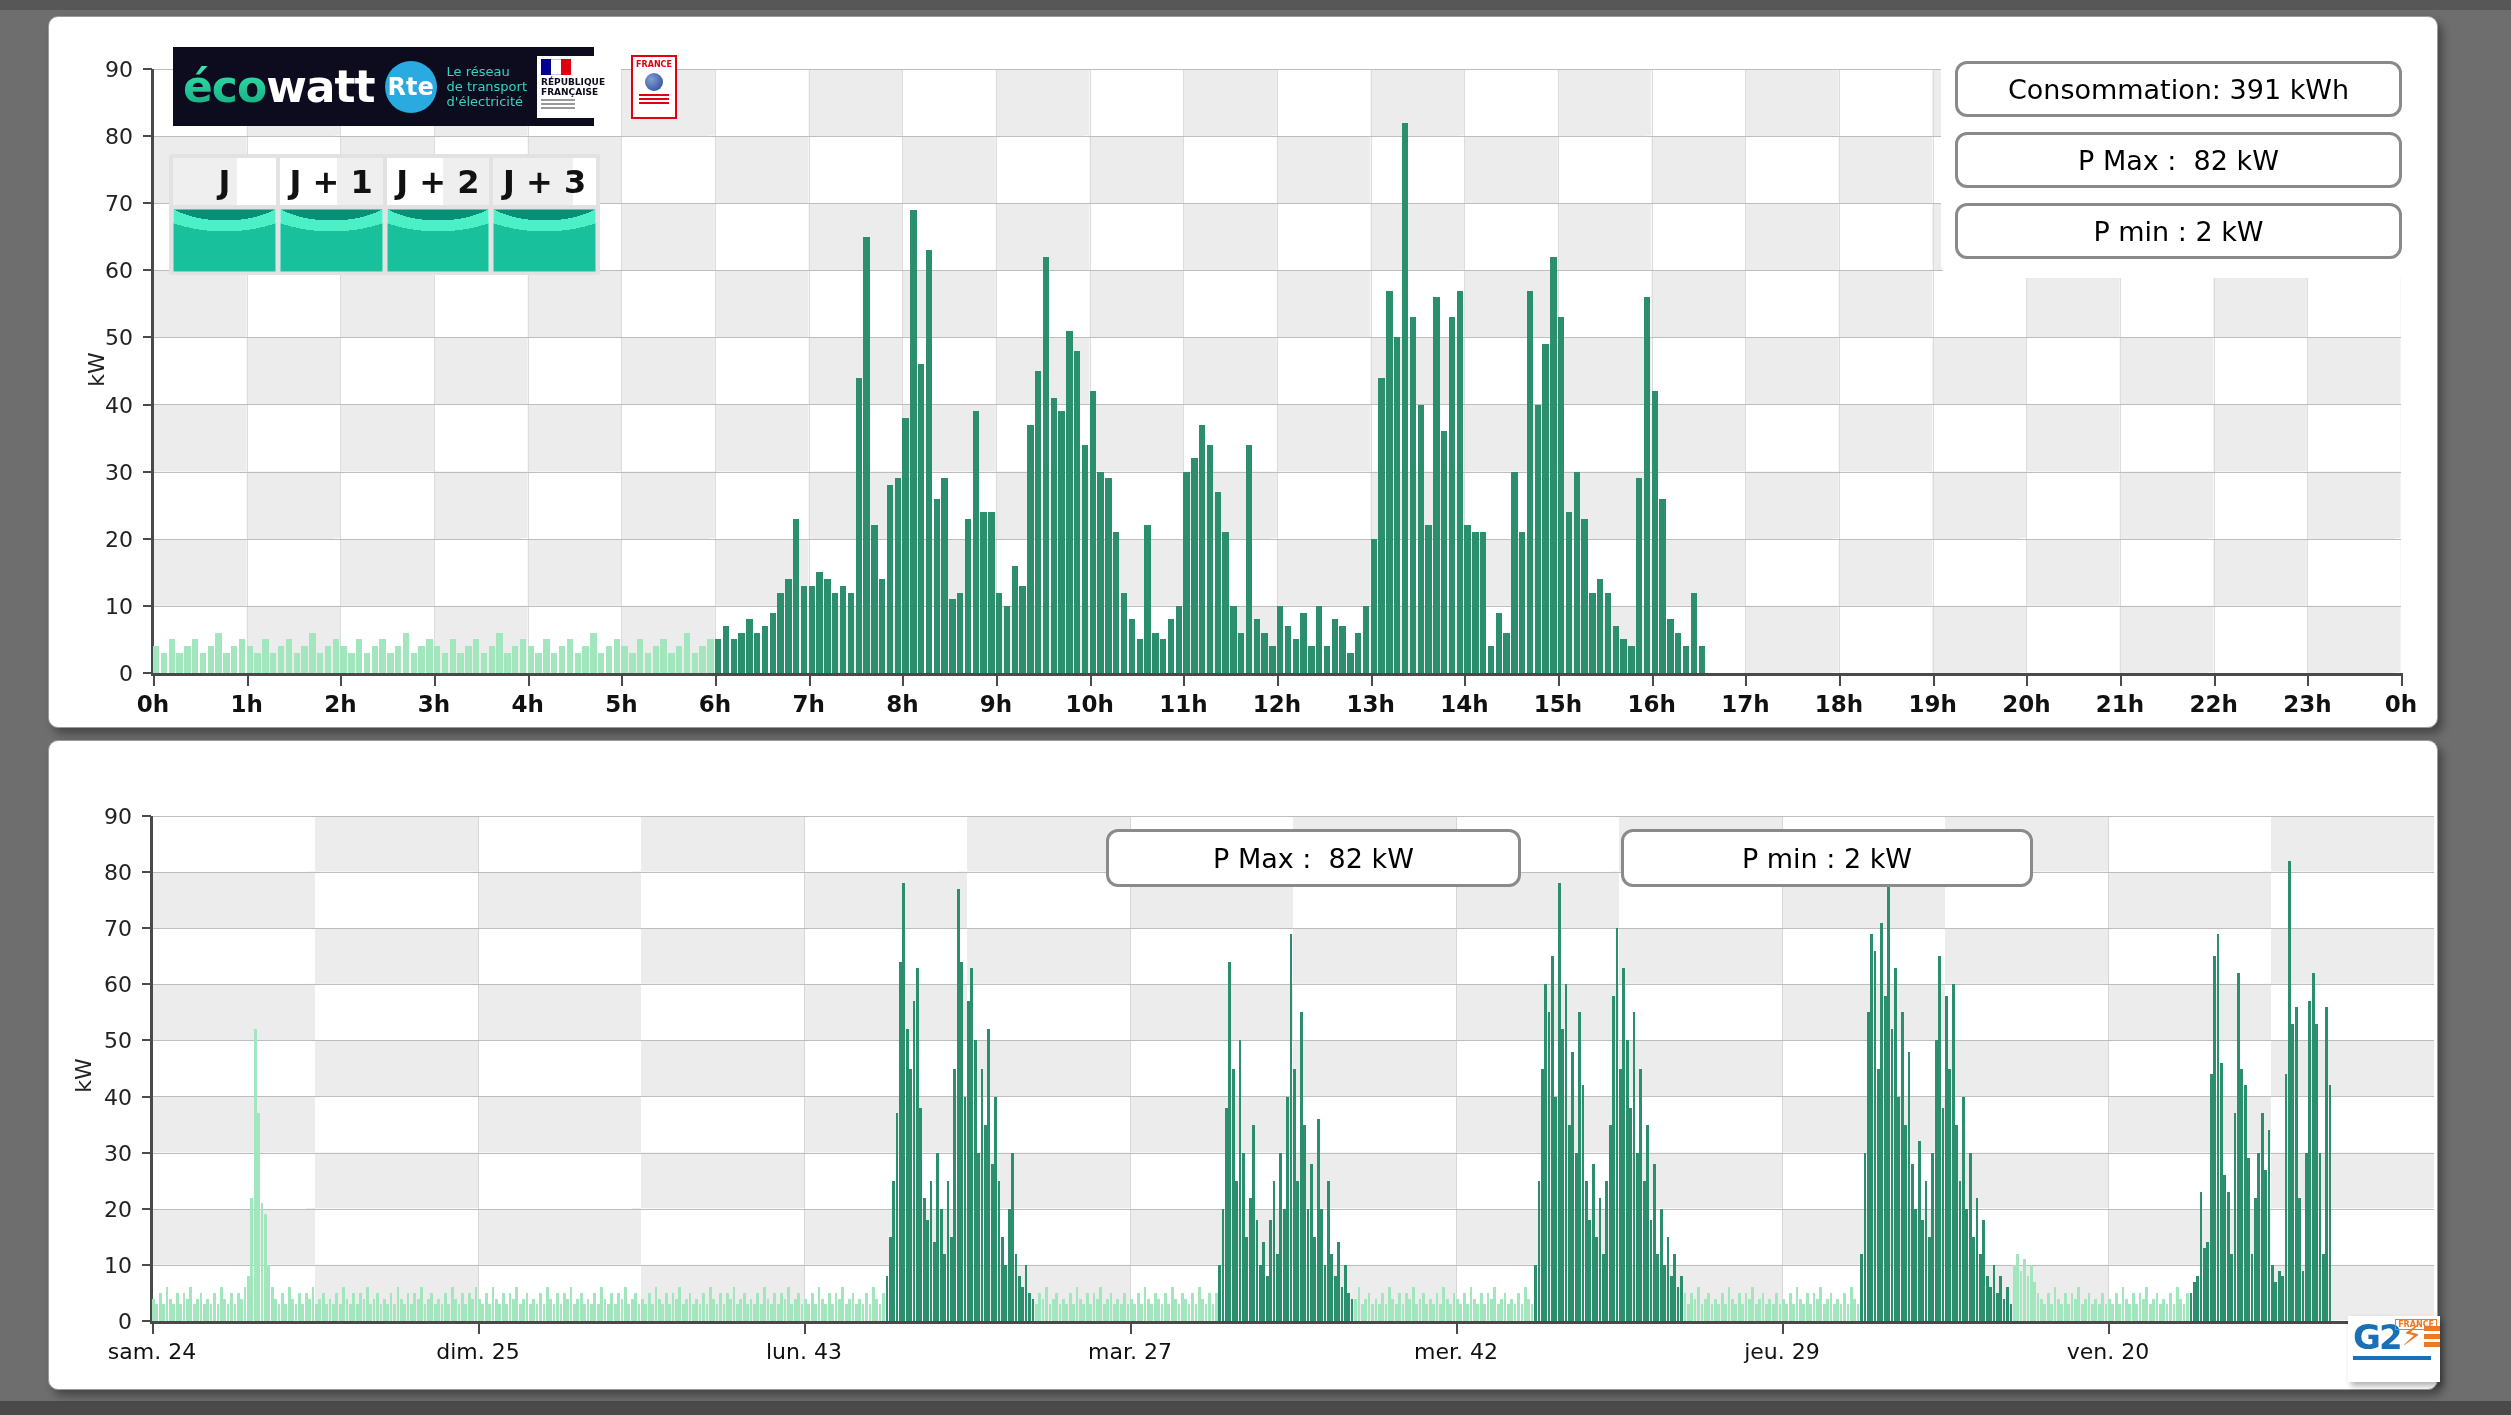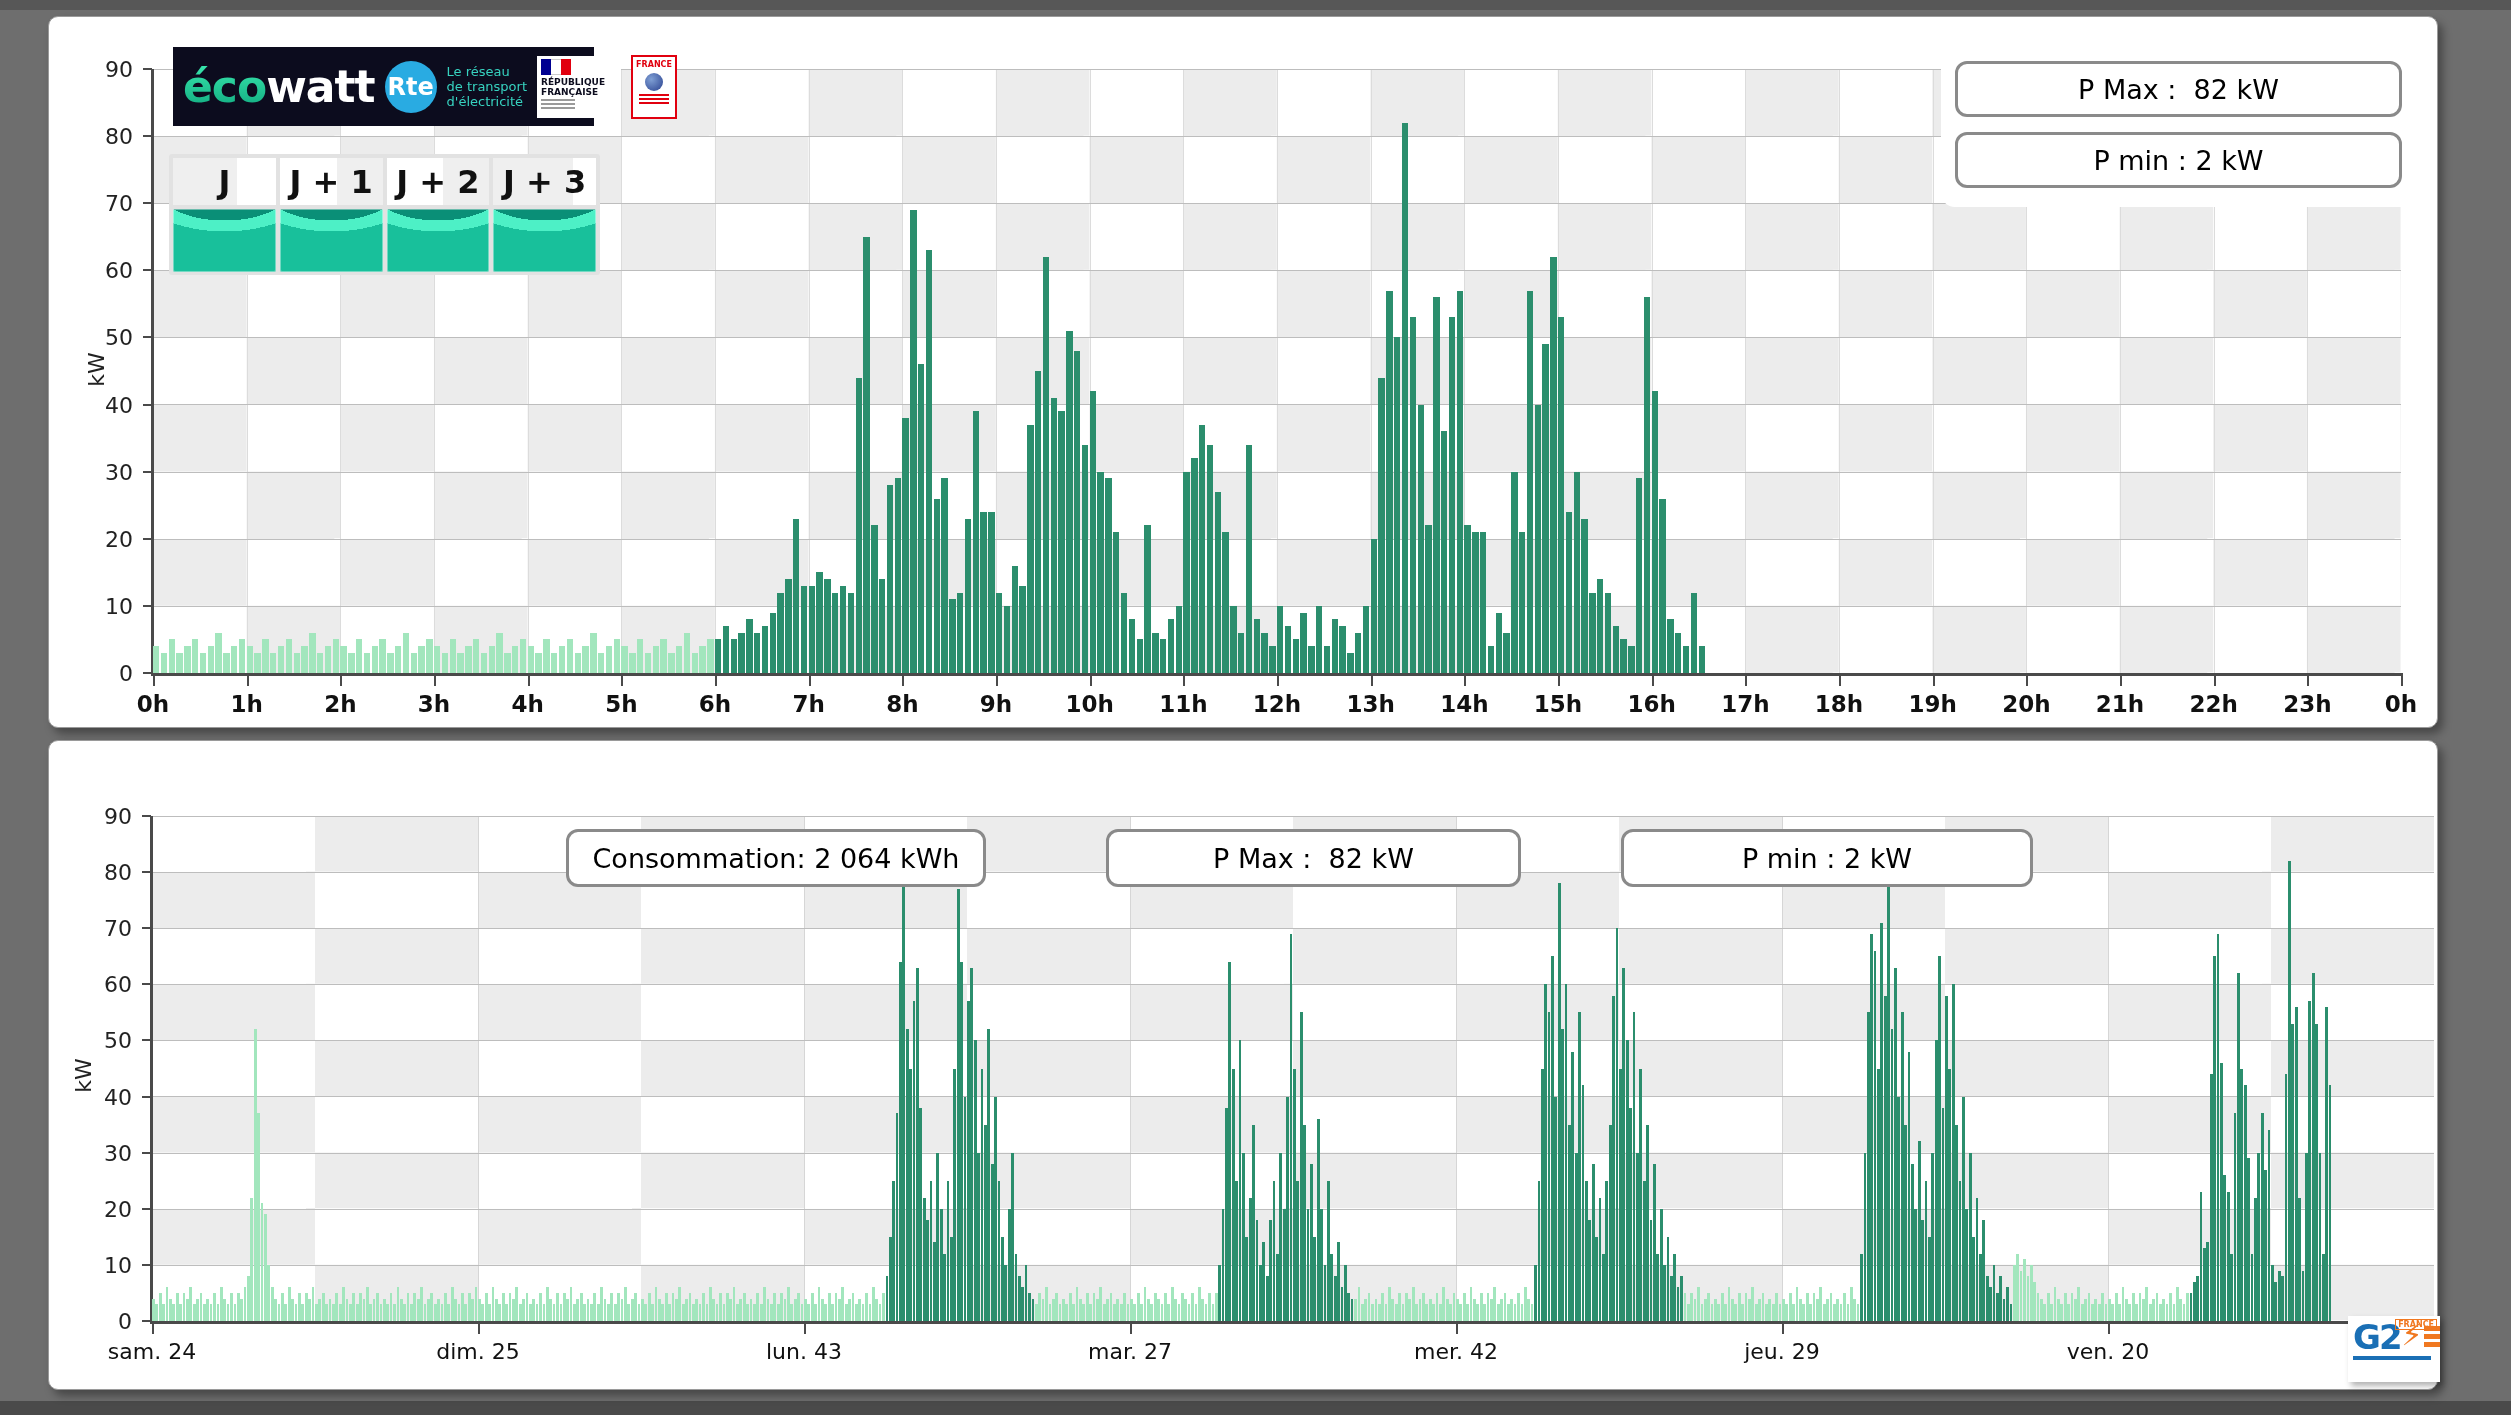--- a/index.html
+++ b/index.html
@@ -426,20 +426,21 @@
     <div class="day-btn">J + 1</div>
     <div class="day-btn">J + 2</div>
     <div class="day-btn">J + 3</div>
     <div class="gauge"></div>
     <div class="gauge"></div>
     <div class="gauge"></div>
     <div class="gauge"></div>
   </div>
 
   <div class="site-panel">
+    <div class="info-box">Consommation: 391 kWh</div>
     <div class="info-box">P Max :  82 kW</div>
     <div class="info-box">P min : 2 kW</div>
   </div>
 </div>
 
 <div class="panel" id="panel-bot">
   <div class="kw-label" style="left:17px; top:322px;">kW</div>
   <div class="plot" id="plot-bot">
     <div class="bars" id="bars-bot">
         <div class="bar" style="left: 0px; width: 2.78px; height: 22.4px; background: rgb(162, 230, 189);"></div>
@@ -1121,21 +1122,20 @@
       <div class="xlab xlab-day" style="left: 1081px; top: 598px;">mar. 27</div>
       <div class="tick" style="left: 1407px; top: 583px; height: 10px;"></div>
       <div class="xlab xlab-day" style="left: 1407px; top: 598px;">mer. 42</div>
       <div class="tick" style="left: 1733px; top: 583px; height: 10px;"></div>
       <div class="xlab xlab-day" style="left: 1733px; top: 598px;">jeu. 29</div>
       <div class="tick" style="left: 2059px; top: 583px; height: 10px;"></div>
       <div class="xlab xlab-day" style="left: 2059px; top: 598px;">ven. 20</div>
       <div class="tick" style="left: 2385px; top: 583px; height: 10px;"></div>
     </div>
 
-  <div class="binfo" id="binfo-conso">Consommation: 2 064 kWh</div>
   <div class="binfo" id="binfo-pmax">P Max :  82 kW</div>
   <div class="binfo" id="binfo-pmin">P min : 2 kW</div>
 </div>
 
 <div class="g2e">
   <div class="g2e-france">FRANCE</div>
   <div class="g2e-row">
     <span class="g2e-g2">G2</span>
     <span class="g2e-bolt">⚡</span>
     <span class="g2e-e">

